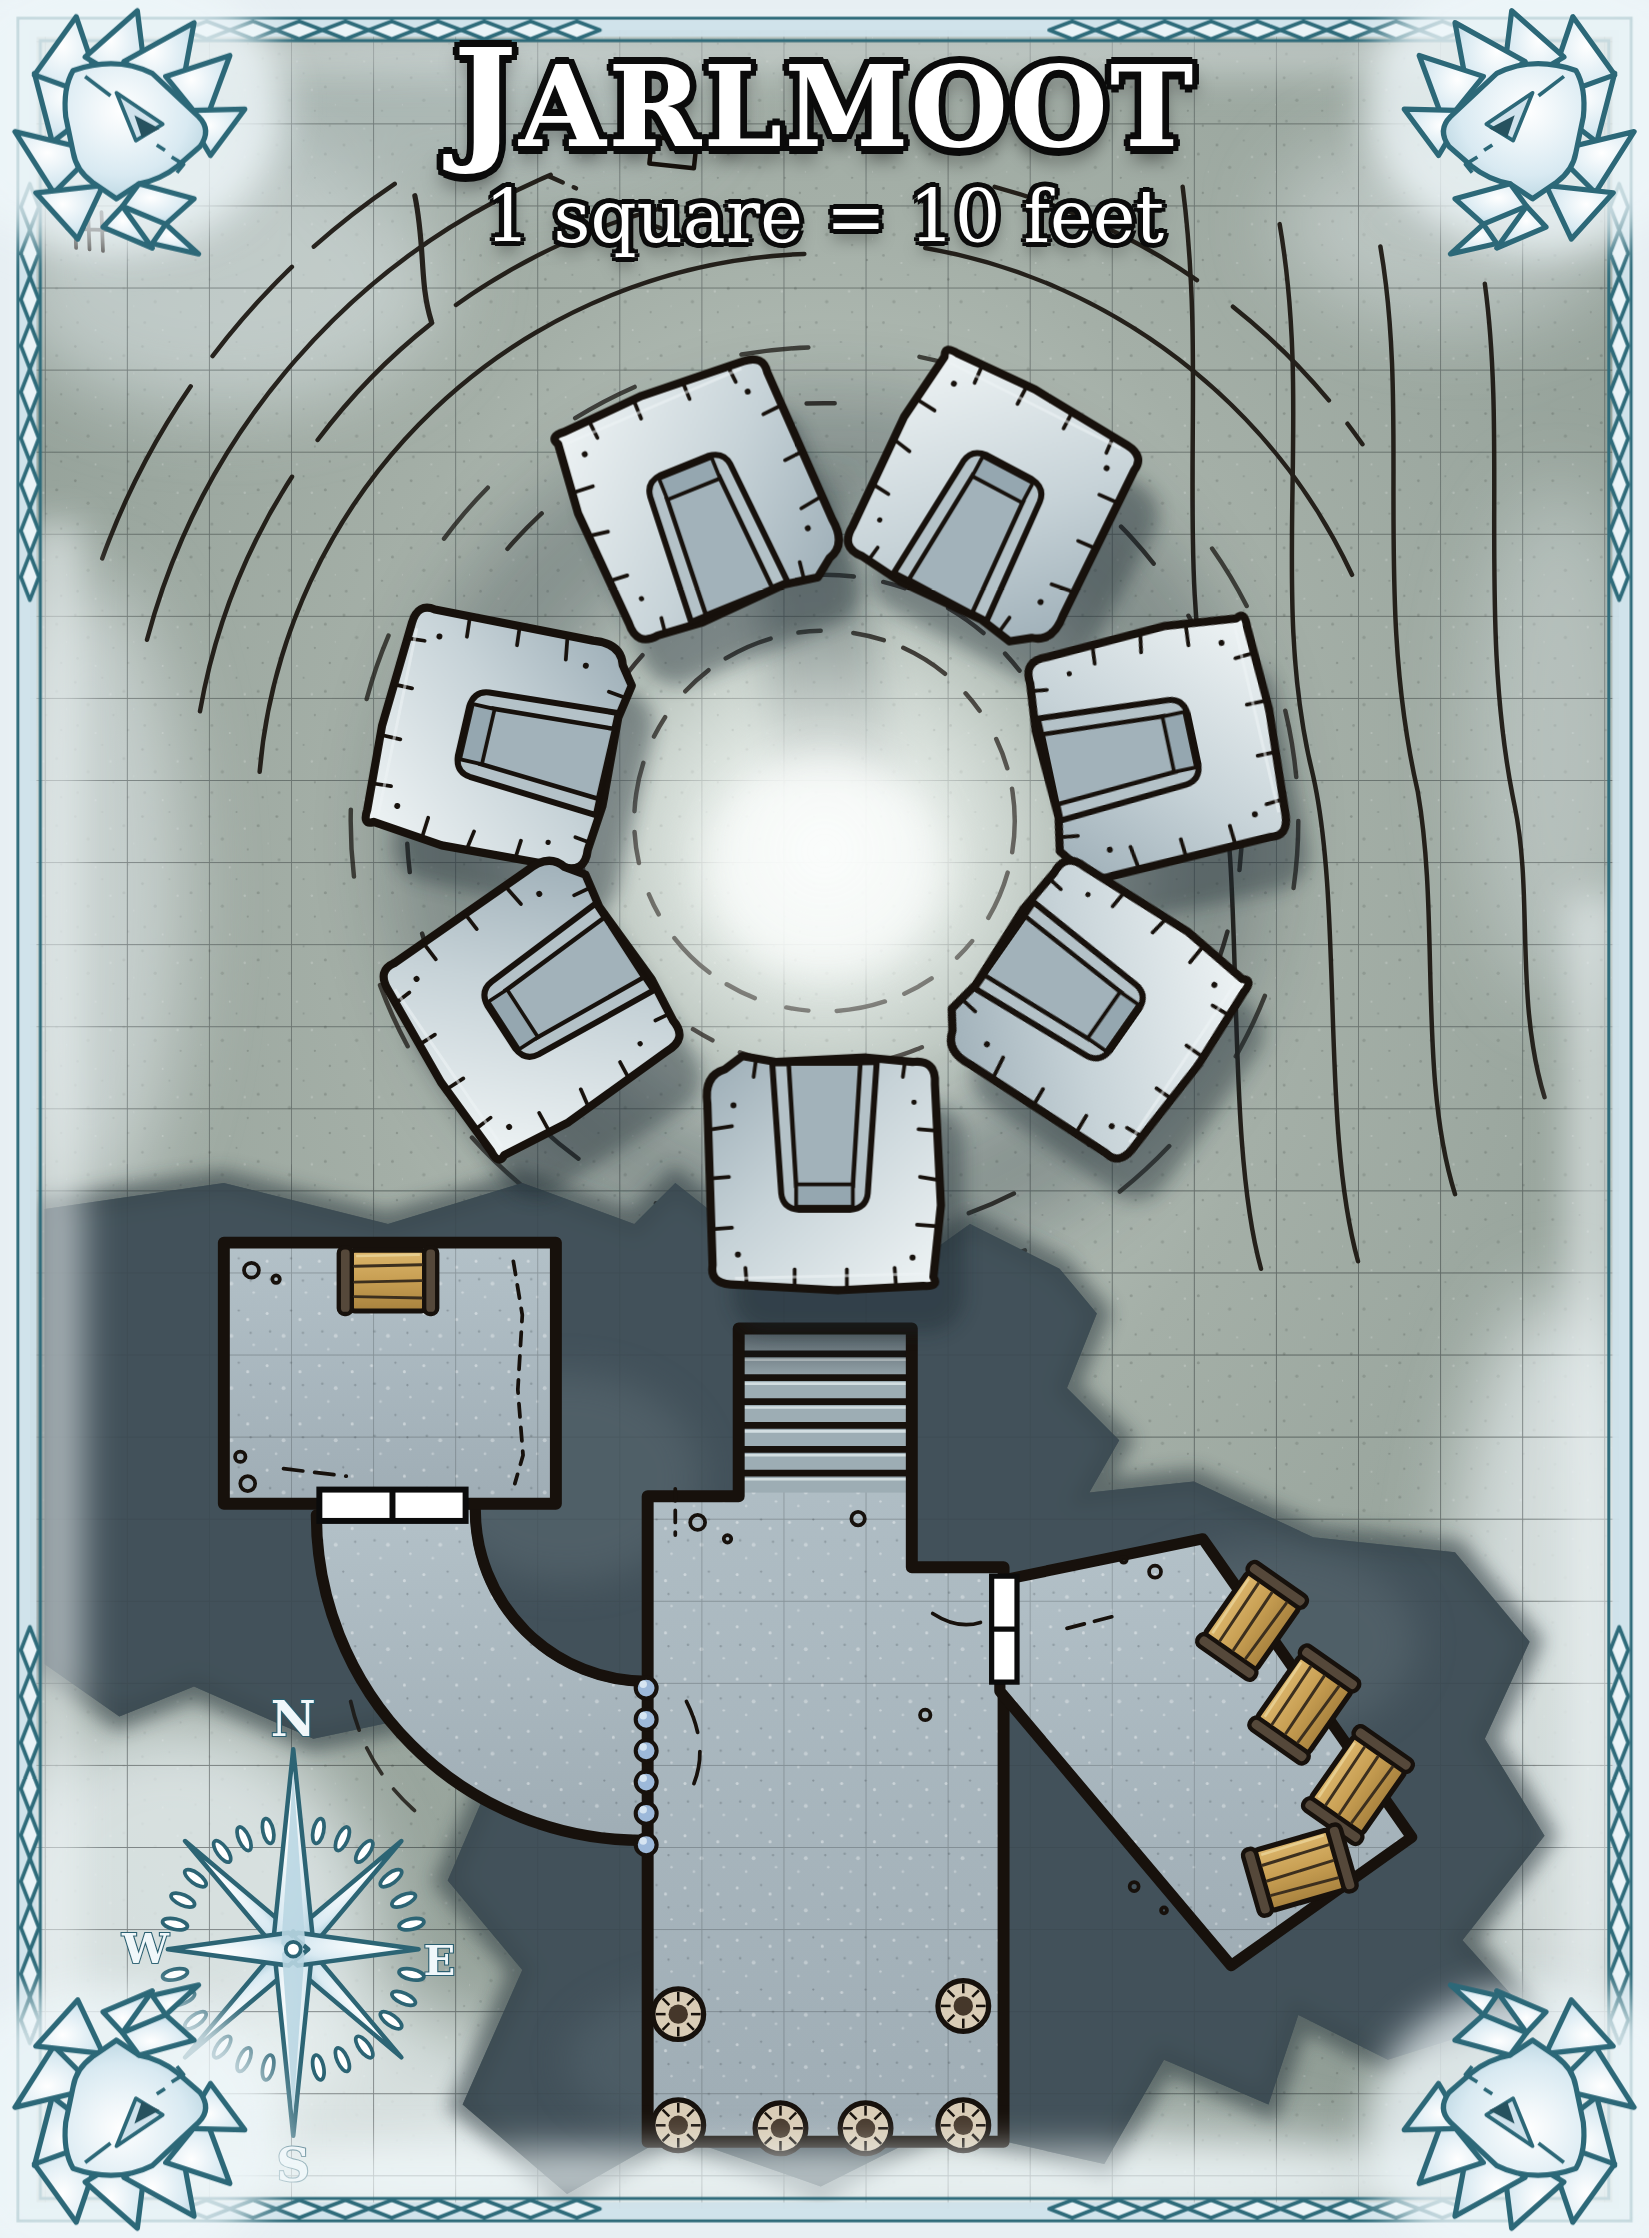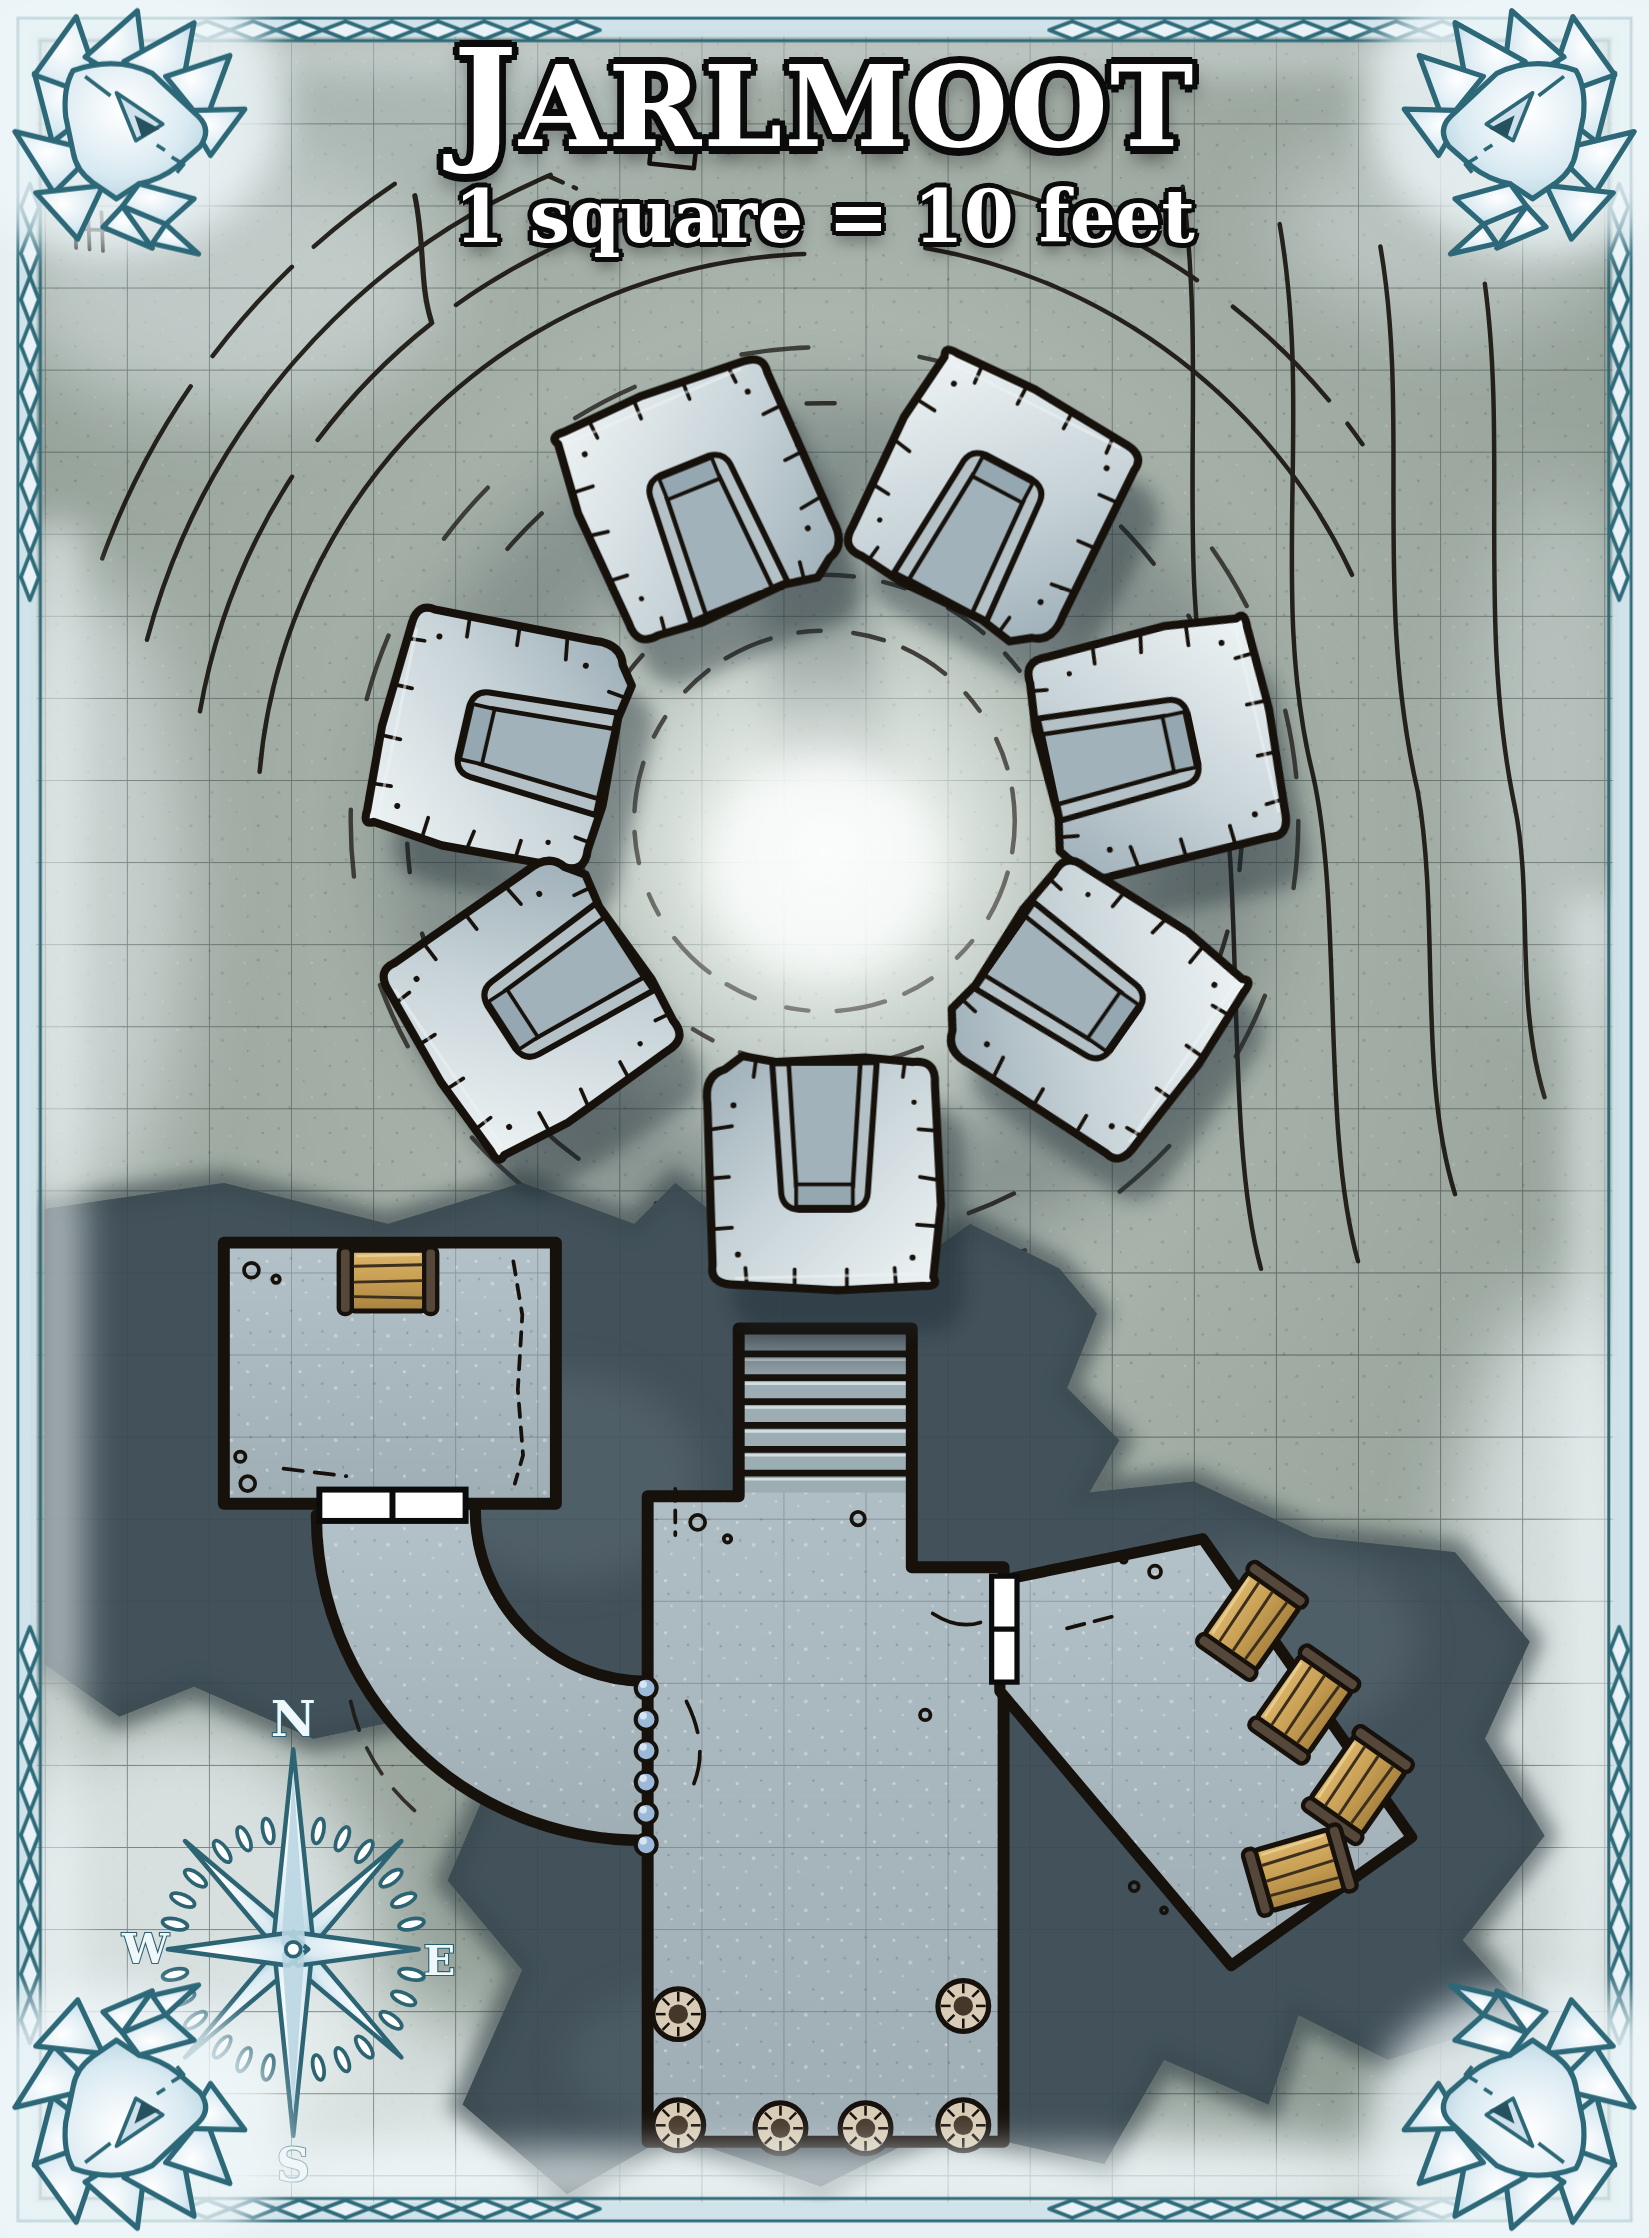--- a/index.html
+++ b/index.html
@@ -6,21 +6,21 @@
   .stage{position:relative;width:1649px;height:2239px;overflow:hidden;
          font-family:"DejaVu Serif", serif;background:#e8f0f4;}
   .stage svg.map{position:absolute;left:0;top:0;}
   .ink{stroke:#17110c;fill:none;stroke-linecap:round;stroke-linejoin:round;}
   .titles{position:absolute;left:0;top:19.4px;width:100%;text-align:center;z-index:5;}
   .titles h1{margin:17px;font-size:112px;line-height:.95;font-weight:bold;color:#ffffff;
     letter-spacing:2.2px;
     text-shadow:-5.2px -5.2px 0 #0b0b0b,5.2px -5.2px 0 #0b0b0b,-5.2px 5.2px 0 #0b0b0b,5.2px 5.2px 0 #0b0b0b,
       -6.7px 0 0 #0b0b0b,6.7px 0 0 #0b0b0b,0 -6.7px 0 #0b0b0b,0 7.5px 0 #0b0b0b,0 12px 19.4px rgba(0,0,0,.55);}
   .titles h1::first-letter{font-size:1.2em;}
-  .titles h2{margin:4.5px 0 0;font-size:72px;line-height:1;font-weight:bold;color:#ffffff;
+  .titles h2{margin:4.5px 0 0;font-size:72px;line-height:1;font-weight:normal;color:#ffffff;
     text-shadow:-3.7px -3.7px 0 #0b0b0b,3.7px -3.7px 0 #0b0b0b,-3.7px 3.7px 0 #0b0b0b,3.7px 3.7px 0 #0b0b0b,
       -5.2px 0 0 #0b0b0b,5.2px 0 0 #0b0b0b,0 -5.2px 0 #0b0b0b,0 5.2px 0 #0b0b0b,0 9px 15px rgba(0,0,0,.5);}
   .compass-letter{font-family:"DejaVu Serif",serif;font-weight:bold;fill:#f0f7fa;
     stroke:#2a5f70;stroke-width:3px;paint-order:stroke;text-anchor:middle;}
 </style>
 </head>
 <body>
 
 <div class="stage">
 <svg class="map" width="1649" height="2239" viewBox="0 0 2210 3000">

